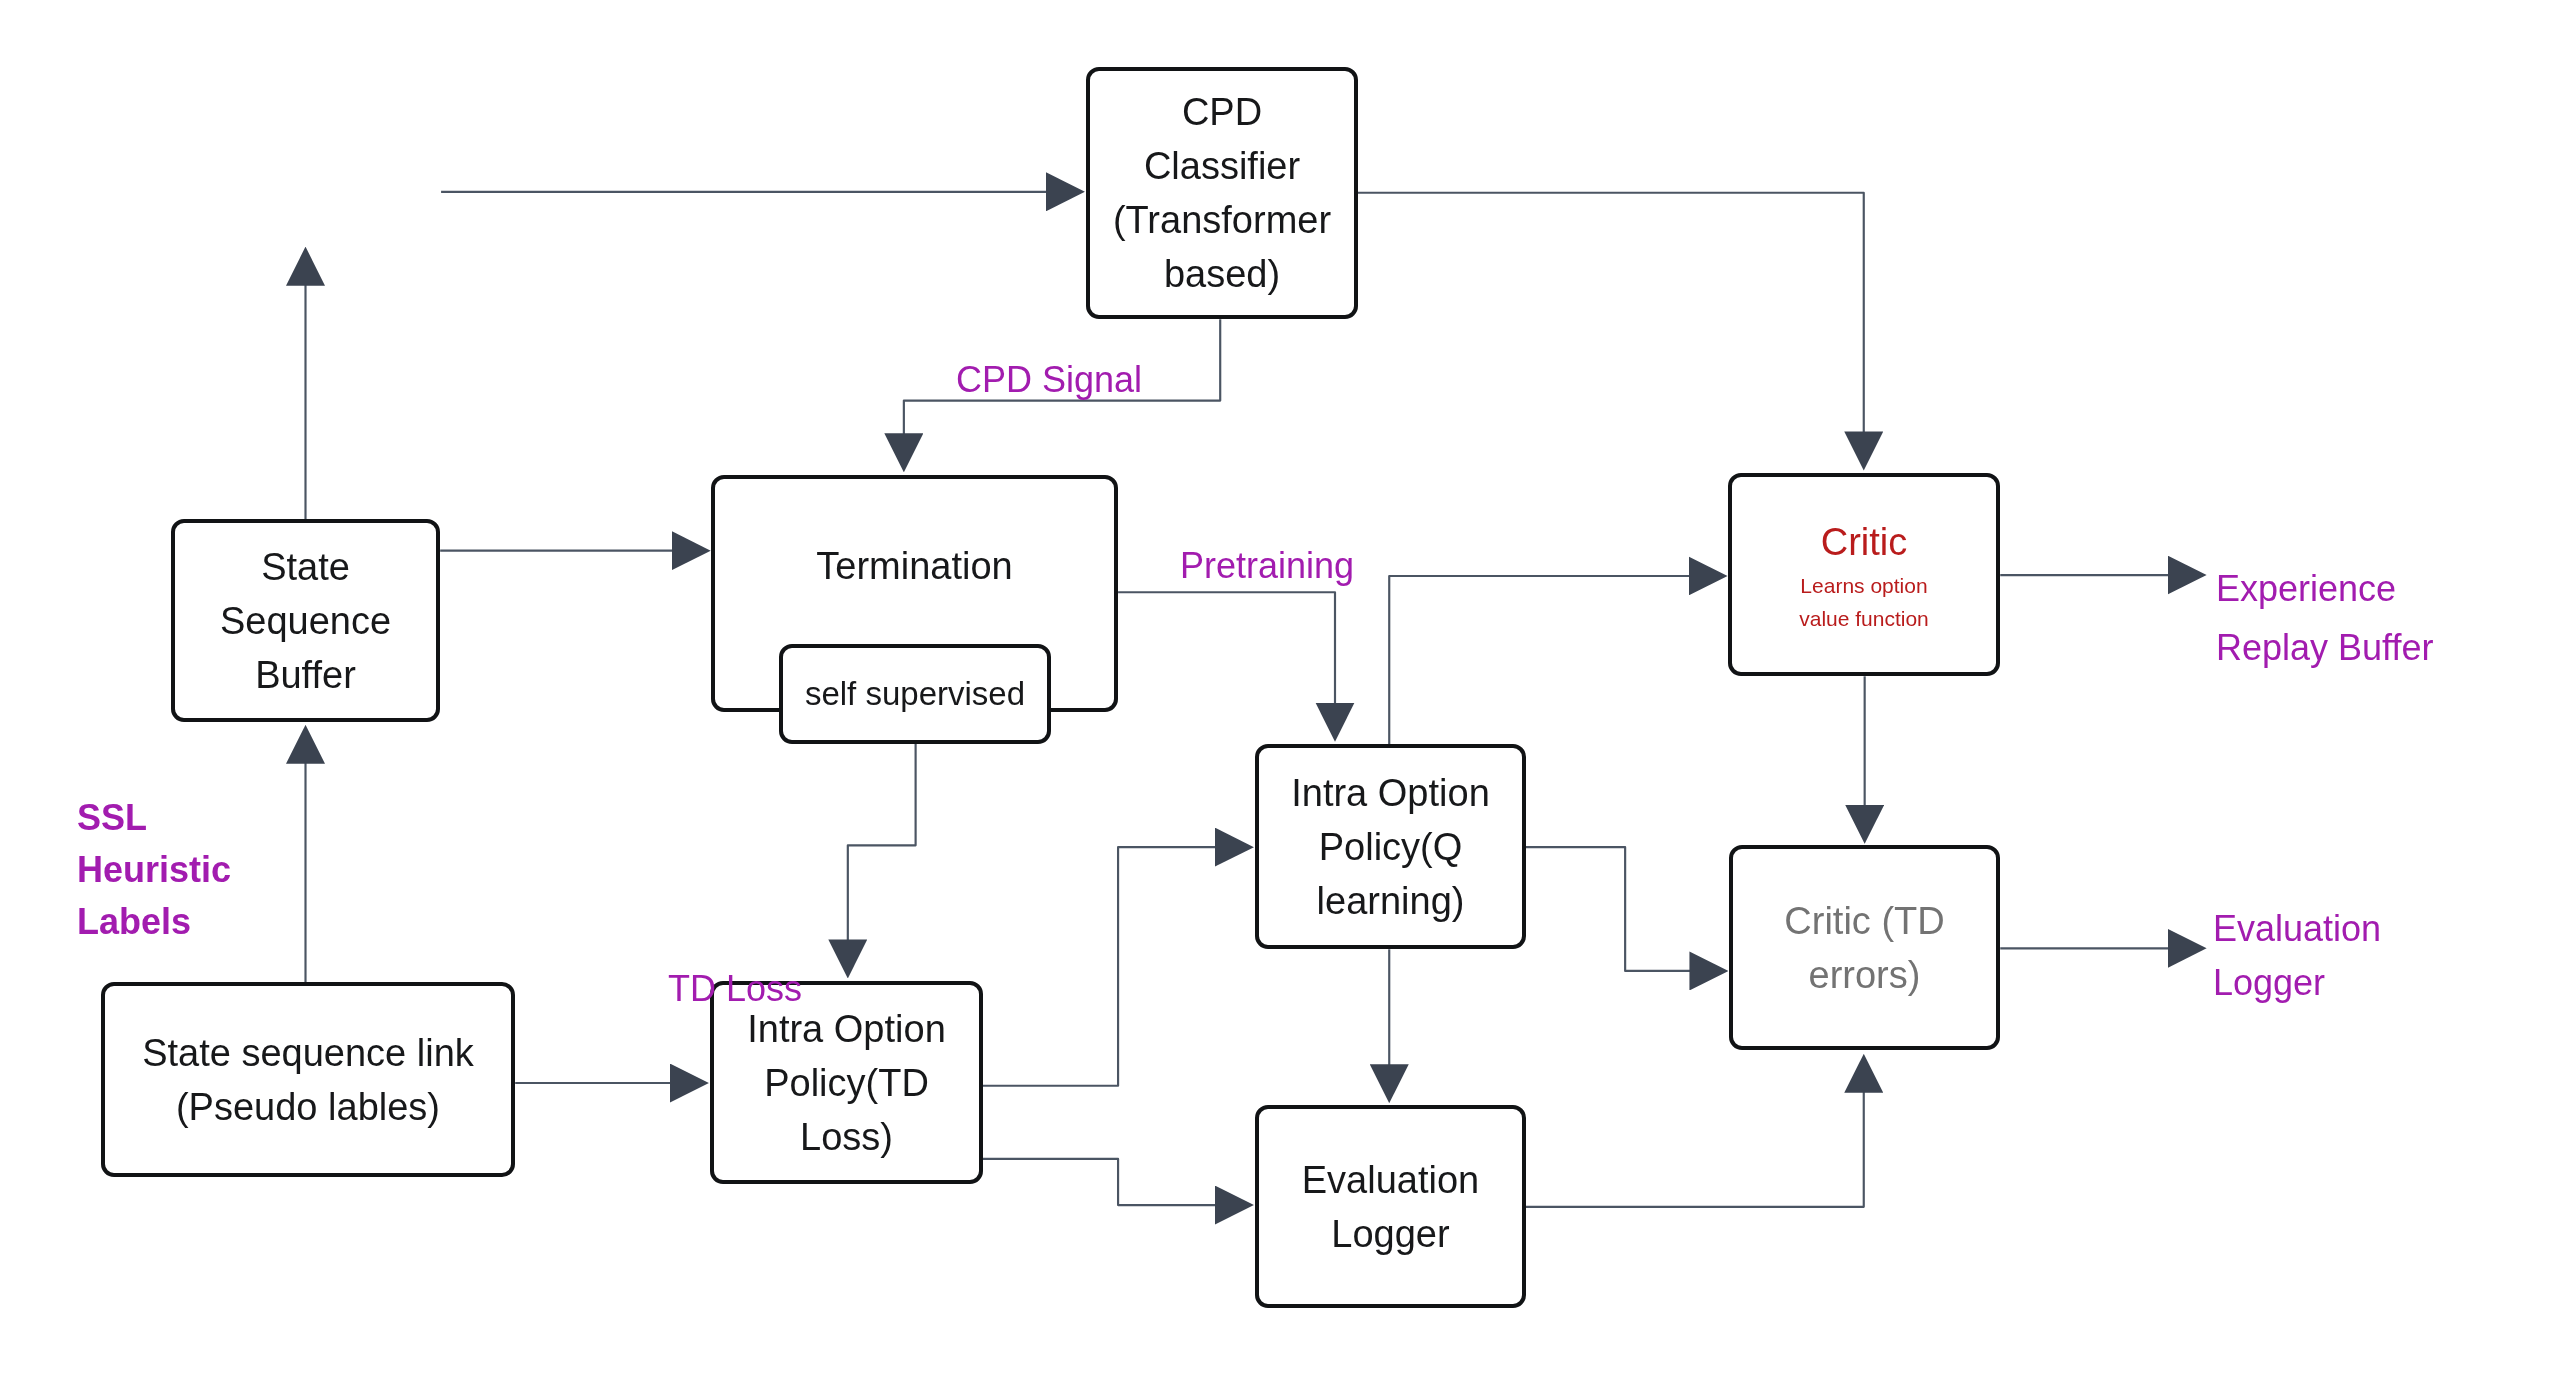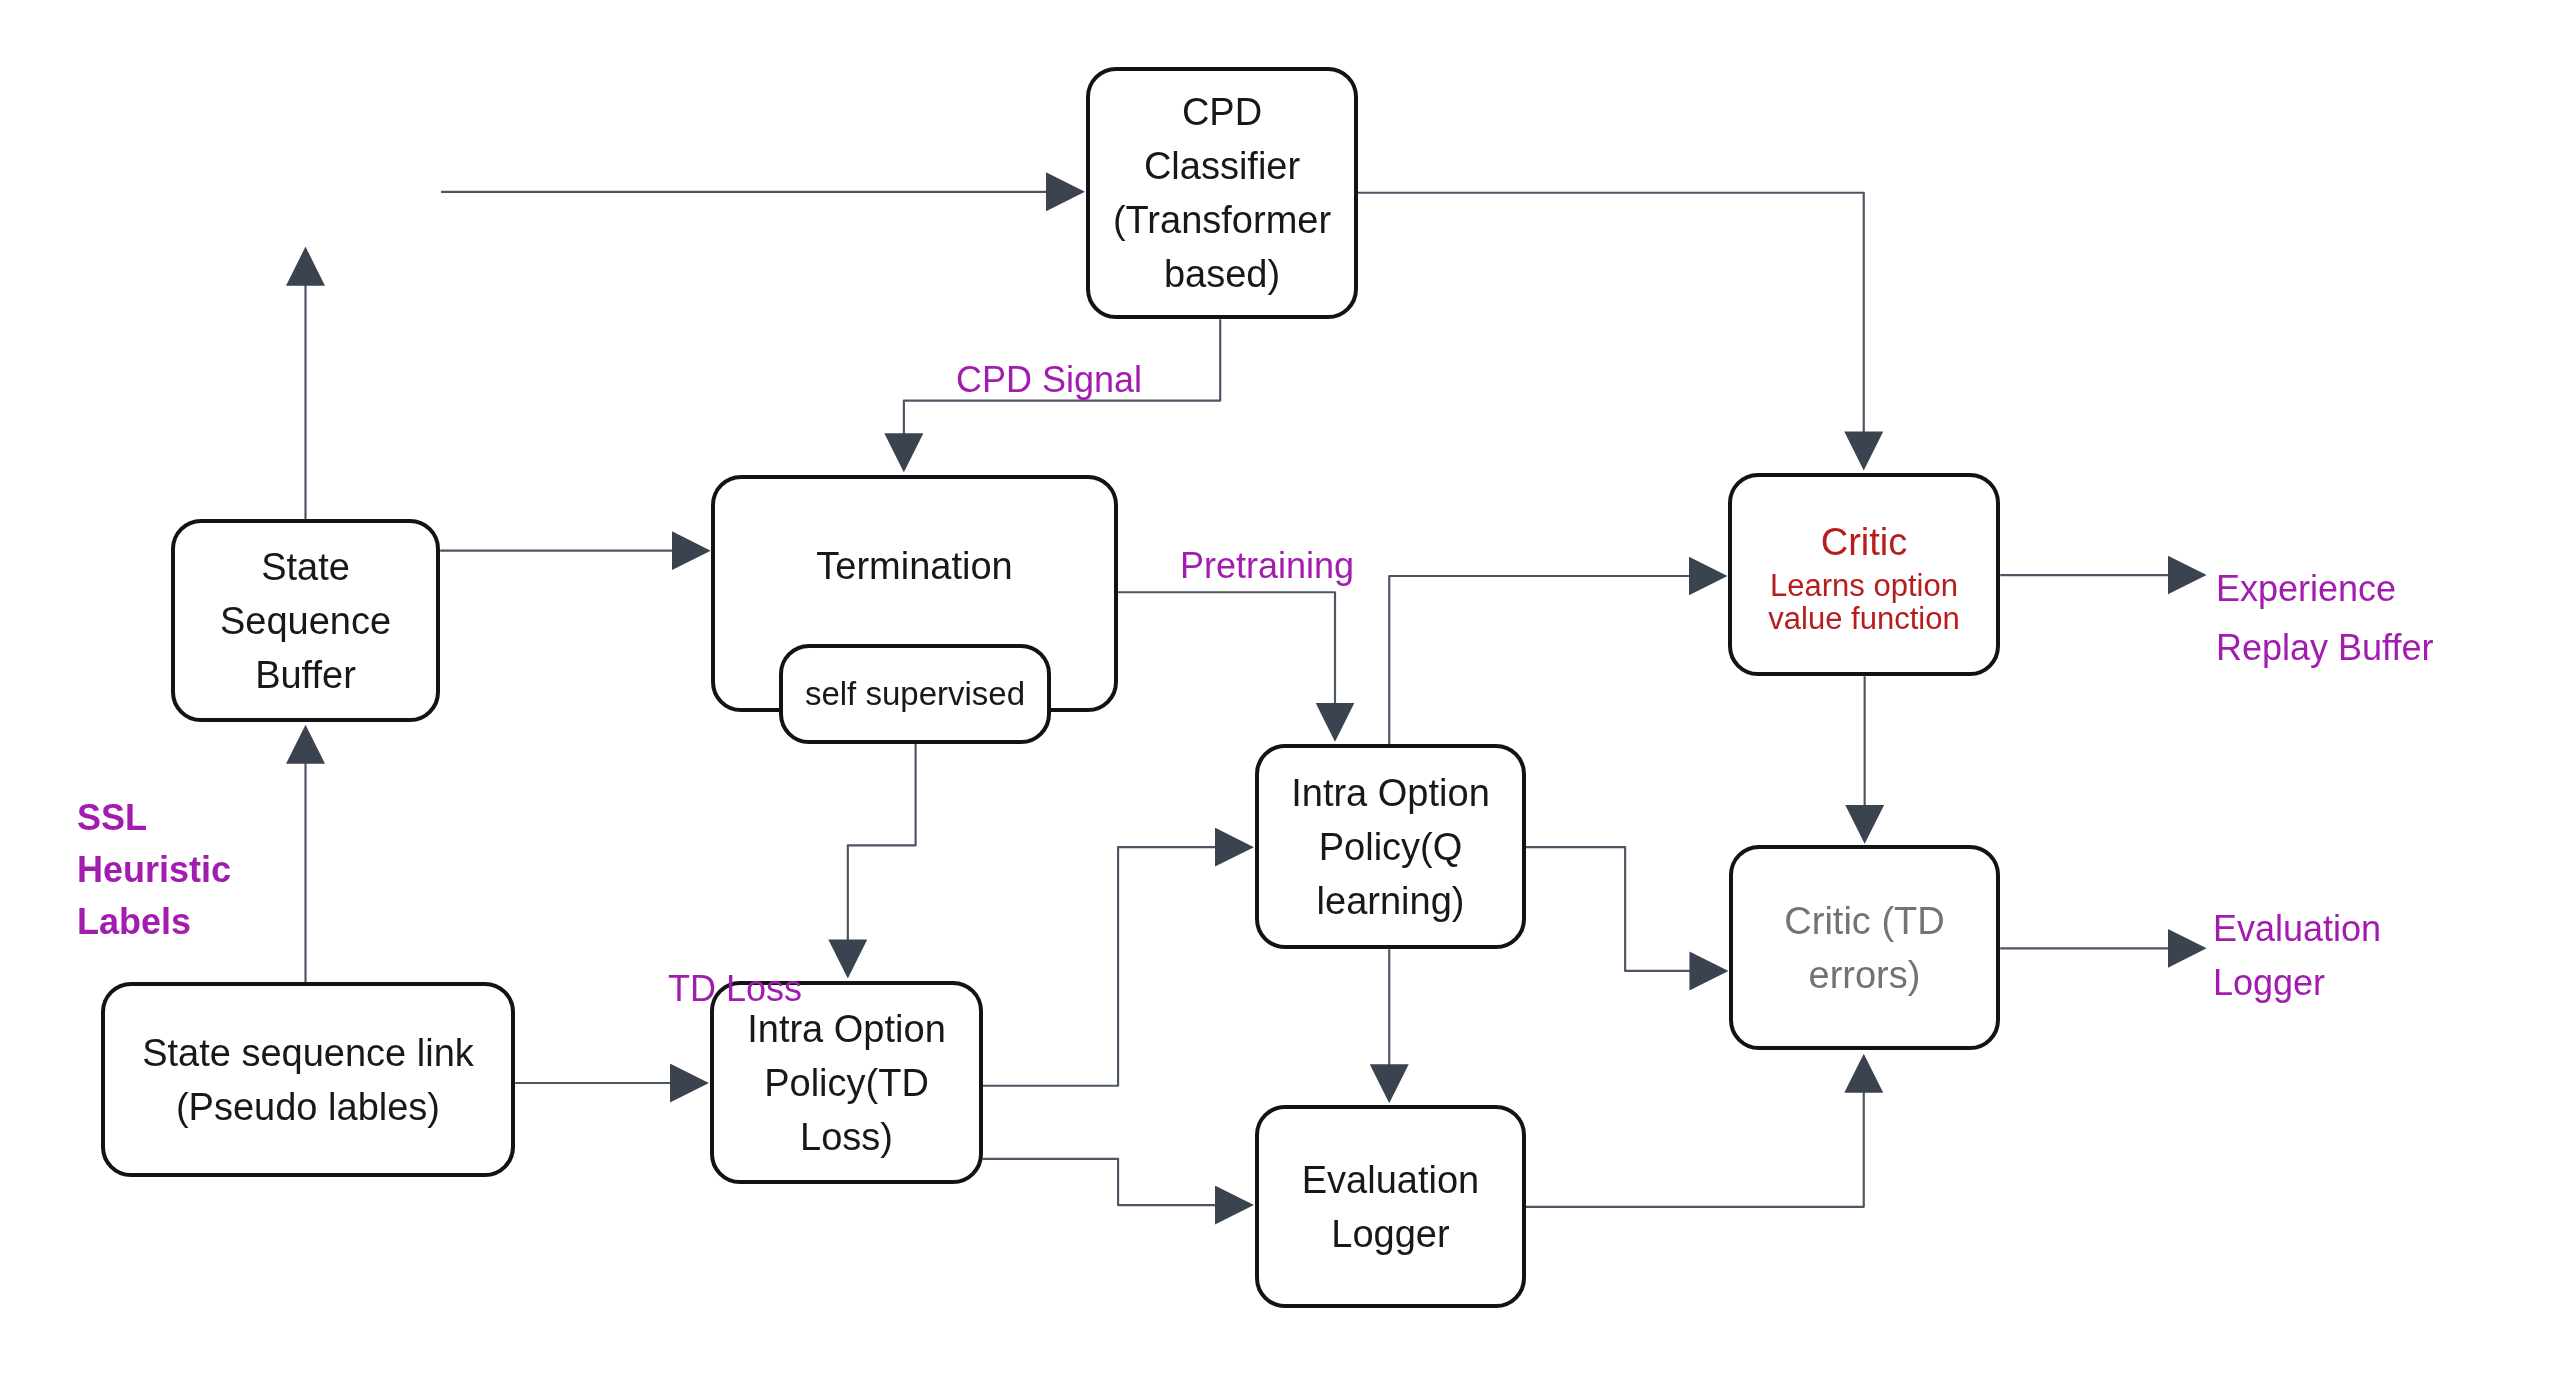--- a/index.html
+++ b/index.html
@@ -10,39 +10,39 @@
     background: #ffffff;
     font-family: "Liberation Sans", sans-serif;
     overflow: hidden;
   }
   #edges-svg { position: absolute; left: 0; top: 0; z-index: 1; }
   .node {
     position: absolute;
     box-sizing: border-box;
     background: #ffffff;
     border: 4.1px solid #111315;
-    border-radius: 30px;
+    border-radius: 13px;
     display: flex;
     flex-direction: column;
     justify-content: center;
     align-items: center;
     z-index: 2;
     color: #17181a;
   }
   .node.align-top { justify-content: flex-start; }
   .node .line {
     display: block;
     font-size: 38px;
     line-height: 54px;
     white-space: nowrap;
     text-align: center;
   }
   .node .subline {
     display: block;
-    font-size: 31px;
+    font-size: 21px;
     line-height: 33px;
     white-space: nowrap;
     text-align: center;
   }
   .freelabel {
     position: absolute;
     z-index: 2;
     color: #a21caf;
   }
   .freelabel .line {

